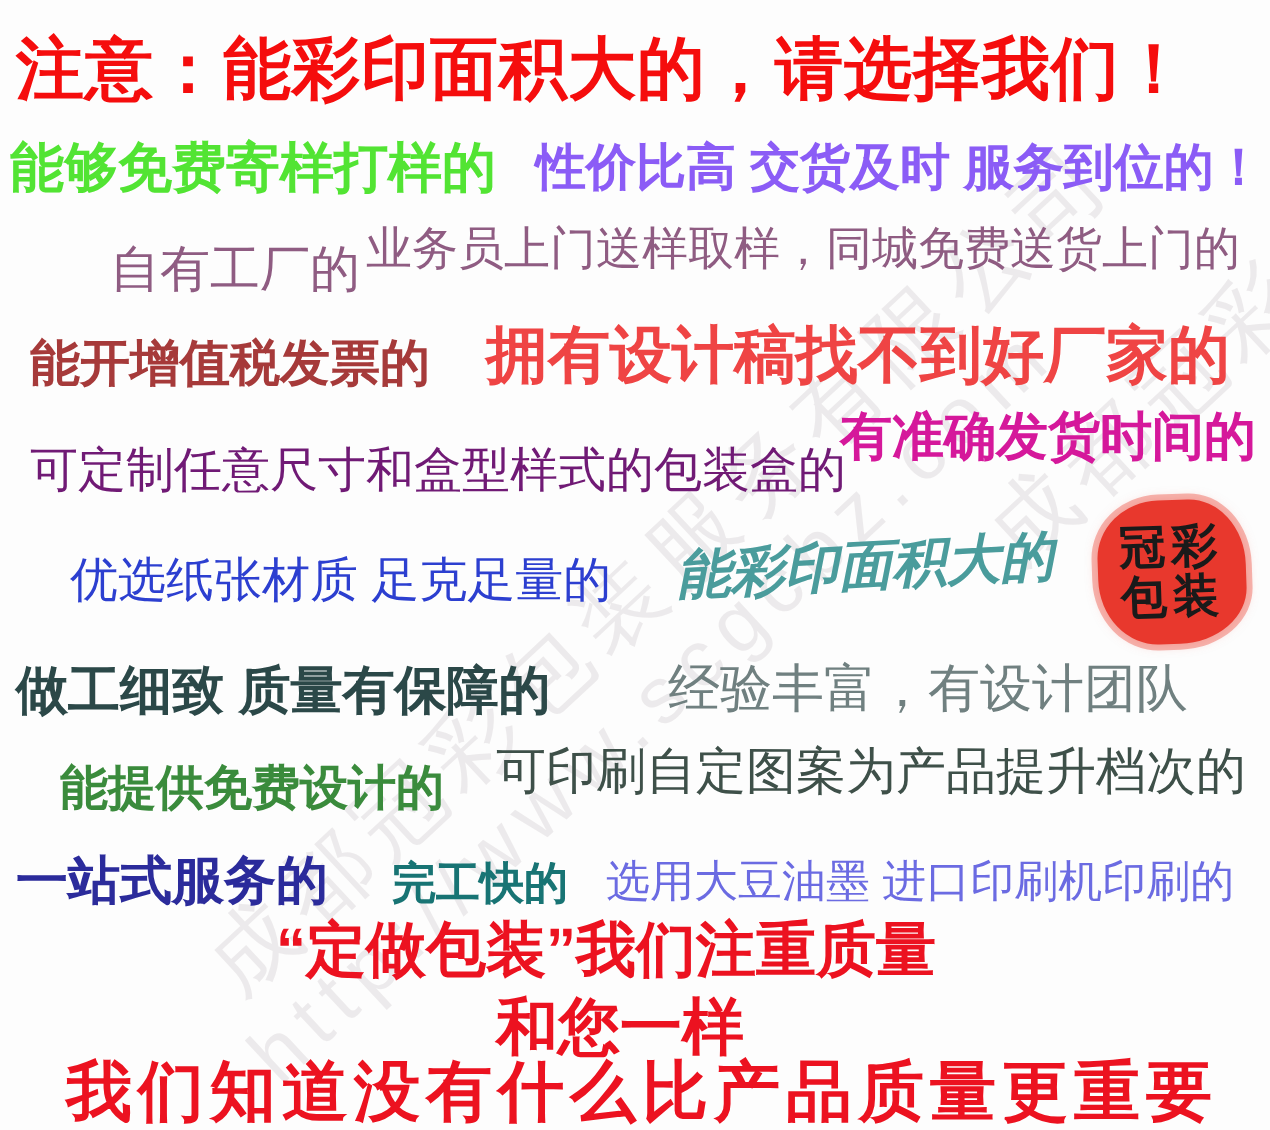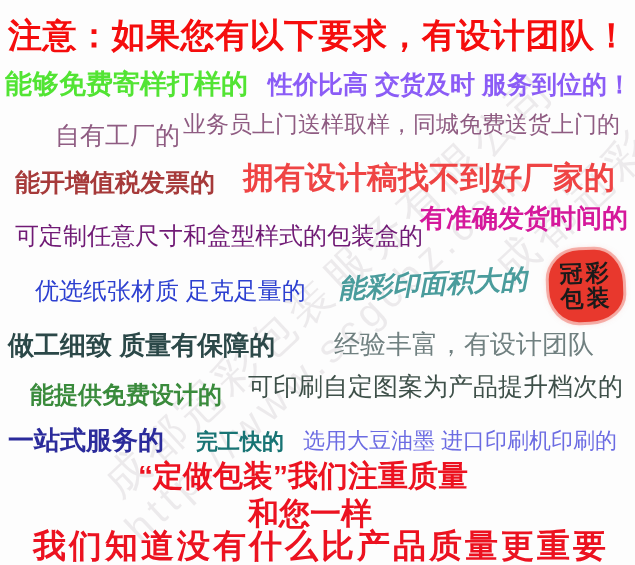--- a/index.html
+++ b/index.html
@@ -48,21 +48,21 @@
 </style>
 </head>
 <body>
 
 <div class="canvas">
 
   <div class="wm" style="left: 30px; top: 255px; transform: rotate(-43deg); transform-origin: center center; color: rgb(155, 143, 150);">成都冠彩包装服务有限公司</div>
   <div class="wm" style="left: 60px; top: 330px; transform: rotate(-43deg); transform-origin: center center; font-size: 40px; color: rgb(155, 143, 150);">http://www.scgcbz.com</div>
   <div class="wm" style="left: 420px; top: 40px; transform: rotate(-43deg); transform-origin: center center; color: rgb(155, 143, 150);">成都冠彩包装服务有限公司</div>
 
-  <div class="ph b" style="left: 8px; top: 16px; font-size: 34px; letter-spacing: 0.5px; color: rgb(245, 13, 13);">注意：如果您有以下要求，有设计团队！</div>
+  <div class="ph b" style="left: 8px; top: 16px; font-size: 34px; letter-spacing: 0.5px; color: rgb(245, 13, 13);">注意：能彩印面积大的，请选择我们！</div>
 
   <div class="ph b" style="left: 5px; top: 69px; font-size: 27px; color: rgb(82, 228, 51);">能够免费寄样打样的</div>
   <div class="ph b" style="left: 268px; top: 70px; font-size: 25px; color: #8b5cf6;">性价比高 交货及时 服务到位的！</div>
 
   <div class="ph serif" style="left: 183px; top: 112px; font-size: 23px; color: rgb(143, 92, 130);">业务员上门送样取样，同城免费送货上门的</div>
   <div class="ph serif" style="left: 55px; top: 122px; font-size: 25px; color: rgb(143, 92, 130);">自有工厂的</div>
 
   <div class="ph b" style="left: 15px; top: 168px; font-size: 25px; color: rgb(166, 58, 58);">能开增值税发票的</div>
   <div class="ph b" style="left: 243px; top: 160px; font-size: 31px; color: #ef4444;">拥有设计稿找不到好厂家的</div>
 

